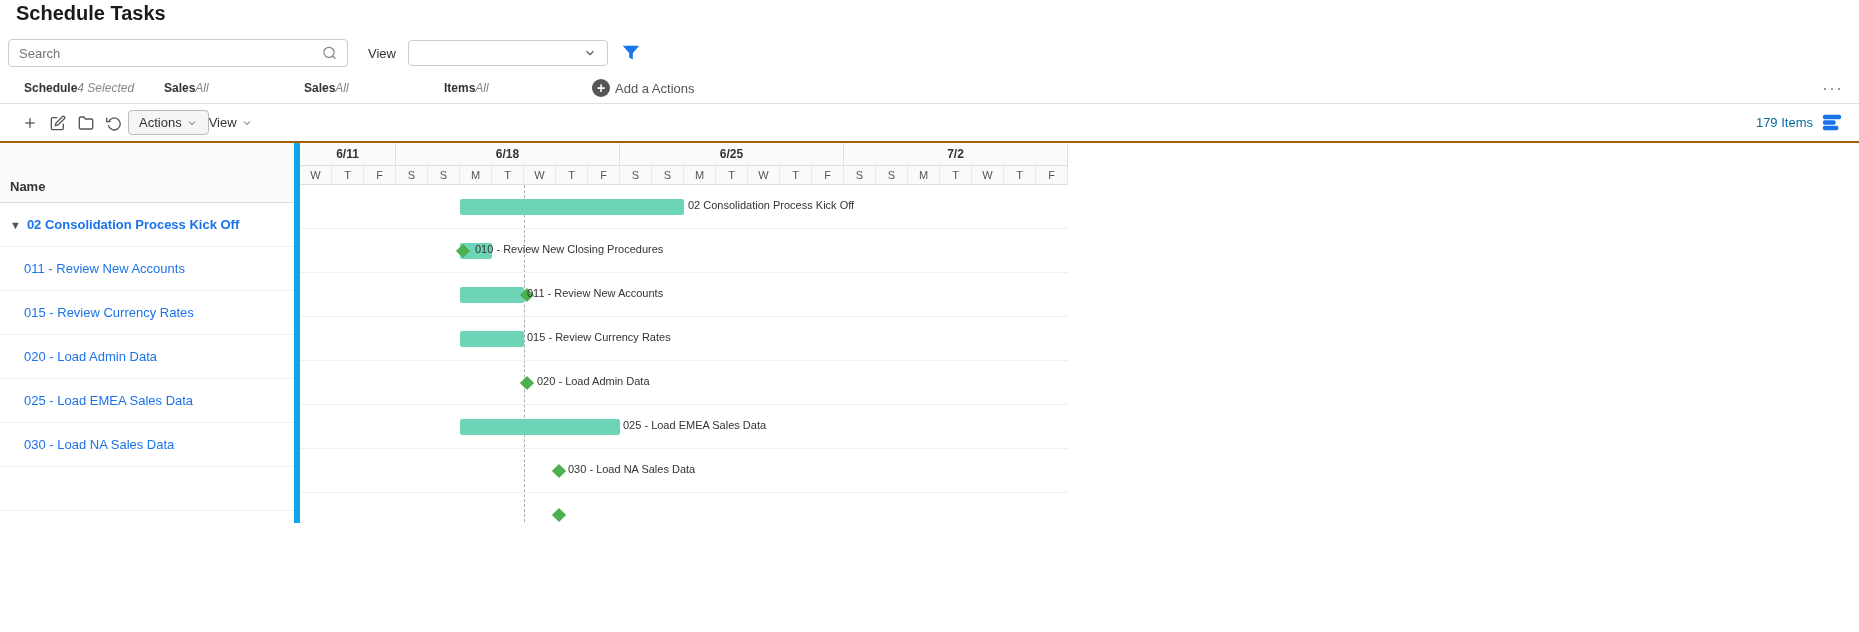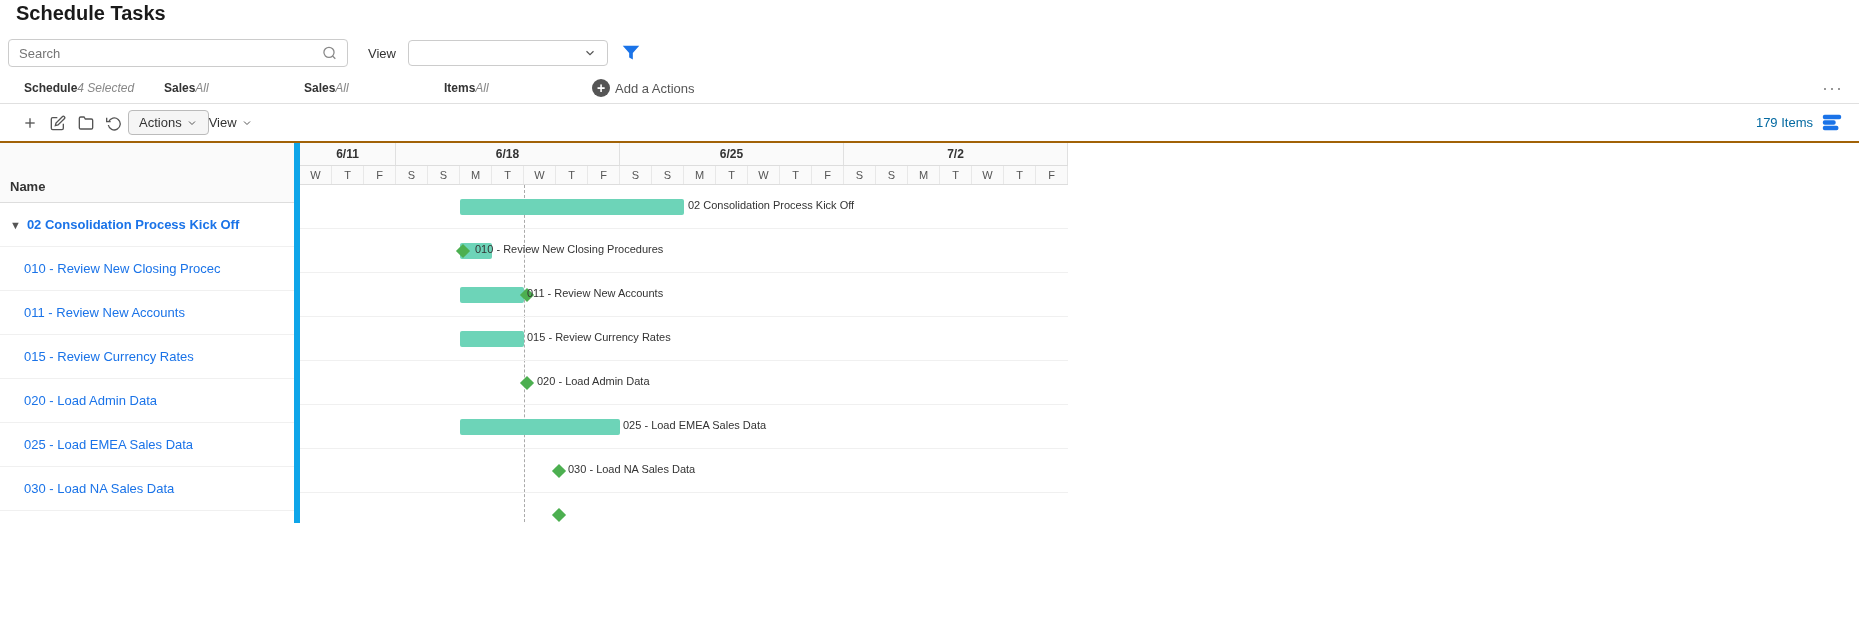--- a/index.html
+++ b/index.html
@@ -156,23 +156,20 @@
 
   <div class="name-panel">
     <div class="name-header">Name</div>
 
     <div class="name-row parent name-row-parent">
       <span class="collapse-arrow">▼</span>
       <a href="#">02 Consolidation Process Kick Off</a>
     </div>
 
     <div class="name-row child">
-      <a href="#">010 - Review New Closing Procec</a>
-    </div>
-    <div class="name-row child">
       <a href="#">011 - Review New Accounts</a>
     </div>
     <div class="name-row child">
       <a href="#">015 - Review Currency Rates</a>
     </div>
     <div class="name-row child">
       <a href="#">020 - Load Admin Data</a>
     </div>
     <div class="name-row child">
       <a href="#">025 - Load EMEA Sales Data</a>

